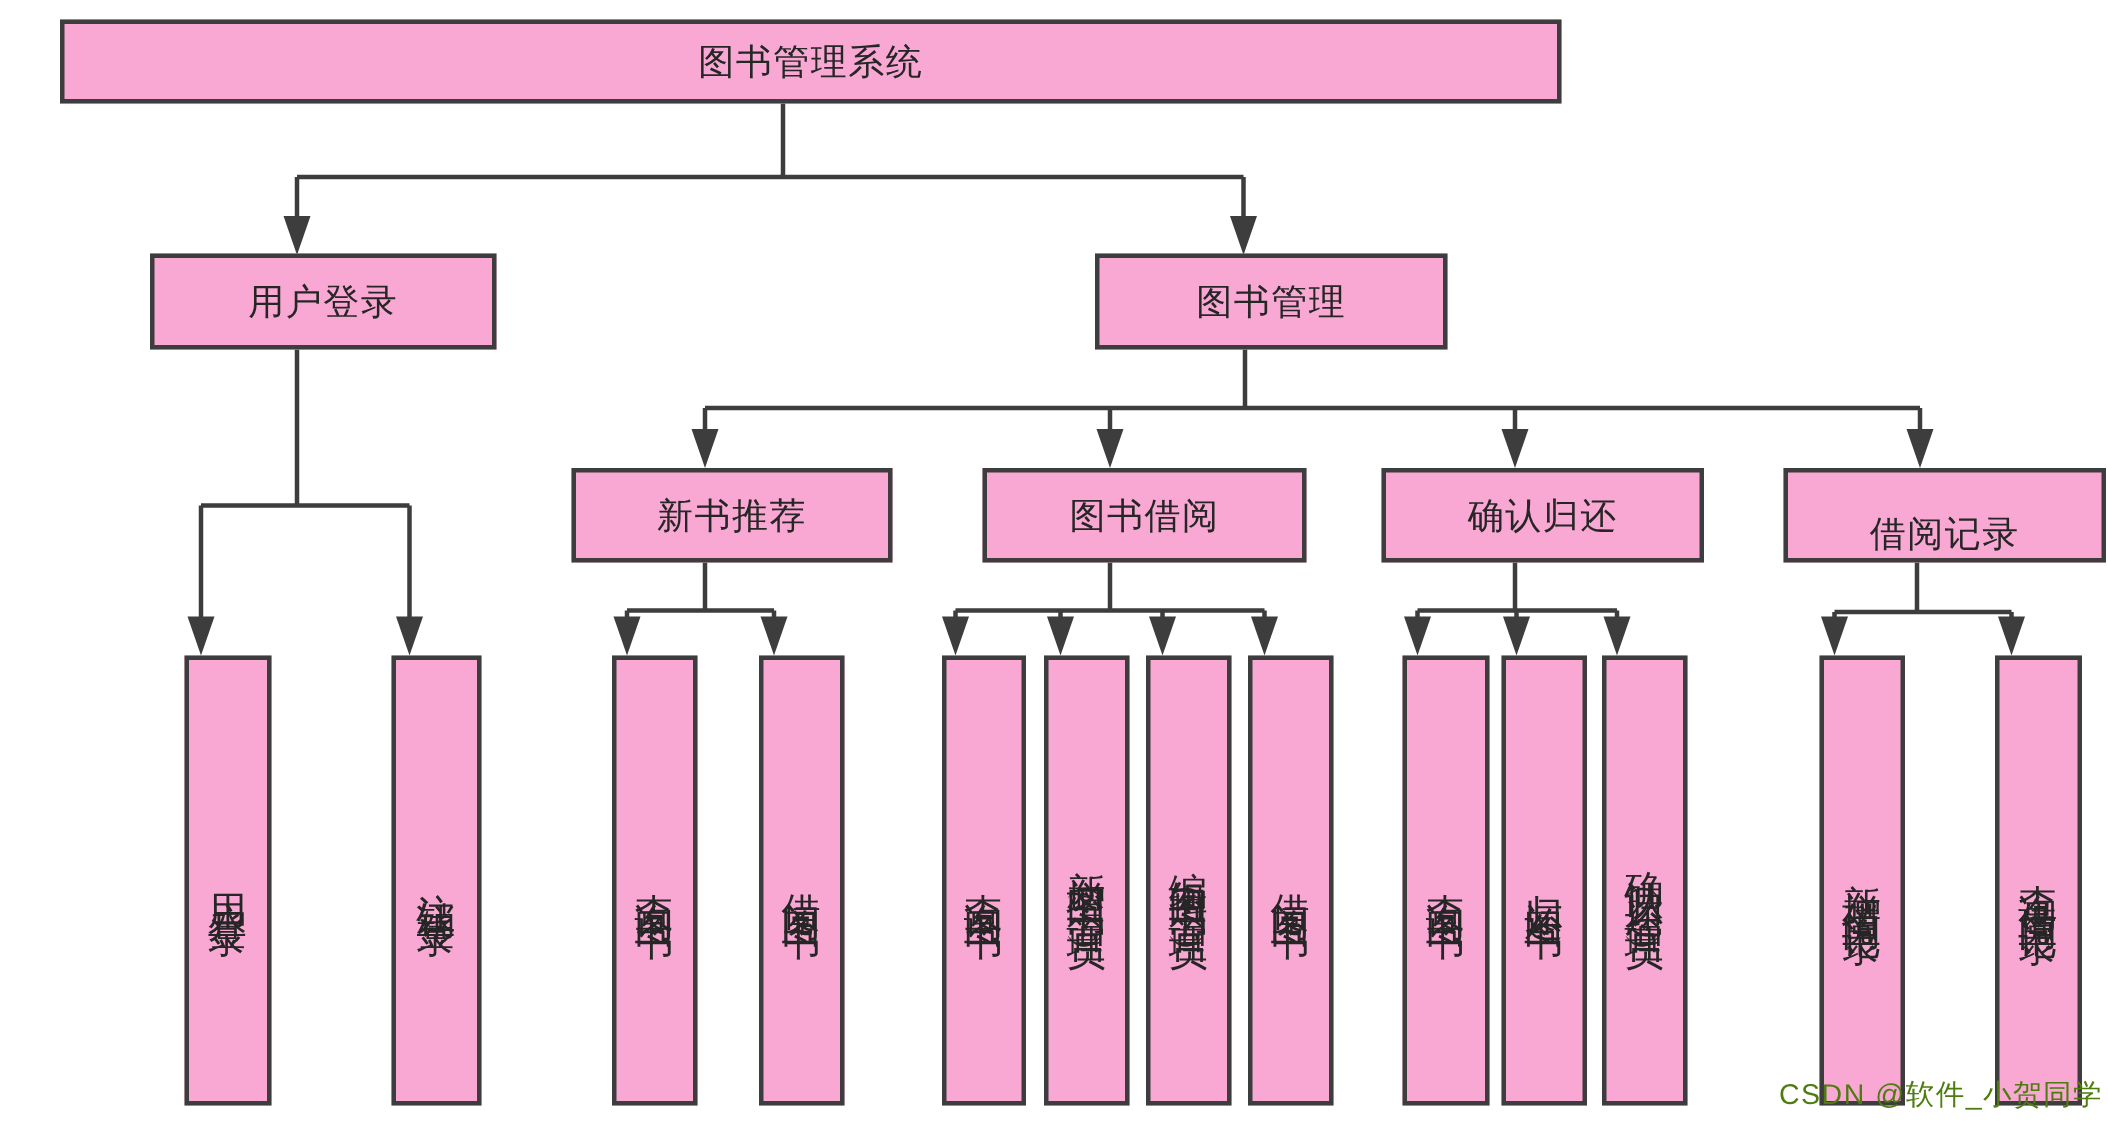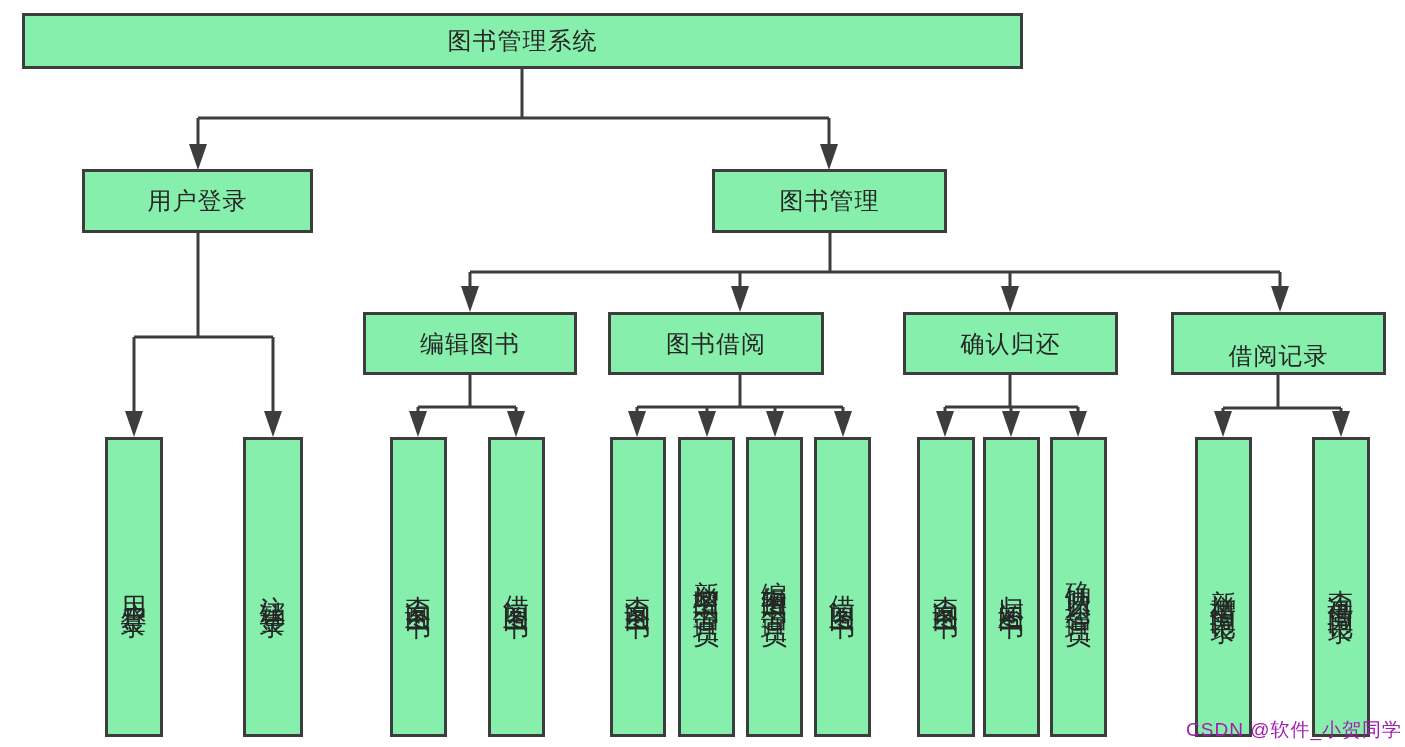--- a/index.html
+++ b/index.html
@@ -2,42 +2,43 @@
 <html><head>
 <meta charset="utf-8">
 <style>
   html,body{margin:0;padding:0;background:#ffffff;font-family:"Liberation Sans",sans-serif;}
   #canvas{position:relative;width:1405px;height:747px;background:#ffffff;overflow:hidden;}
   #connectors{position:absolute;left:0;top:0;width:1405px;height:747px;}
   .box{
     position:absolute;
     box-sizing:border-box;
     border:3px solid #3d3d3d;
-    background:#86efac;
+    background:#f9a8d4;
     display:flex;align-items:center;justify-content:center;
     color:#262626;
+    margin-left:18px;
   }
   .hlabel{font-size:24px;letter-spacing:1px;white-space:nowrap;}
   .root{left:22px;top:13px;width:1001px;height:56px;}
   .l2{top:169px;height:64px;}
   .l3{top:312px;height:63px;}
   .leaf{top:437px;height:300px;}
   .vtext{
     writing-mode:vertical-rl;
     text-orientation:mixed;
     font-size:26px;
     letter-spacing:6px;
     line-height:1;
     color:#262626;
   }
   #watermark{
     position:absolute;
     right:3px;top:717px;
     font-size:19px;
-    color:#a21caf;
+    color:#4d7c0f;
     white-space:nowrap;
     z-index:5;
     letter-spacing:1px;
   }
 </style>
 </head>
 <body>
 
 <div id="canvas">
 
@@ -112,23 +113,23 @@
   </div>
 
   <div class="box l2" style="left:82px;width:231px;">
     <span class="hlabel">用户登录</span>
   </div>
   <div class="box l2" style="left:712px;width:235px;">
     <span class="hlabel">图书管理</span>
   </div>
 
   <div class="box l3" style="left:363px;width:214px;">
-    <span class="hlabel">编辑图书</span>
+    <span class="hlabel">新书推荐</span>
   </div>
-  <div class="box l3" style="left:608px;width:216px;text-align:right;">
+  <div class="box l3" style="left:637px;width:216px;text-align:right;">
     <span class="hlabel">图书借阅</span>
   </div>
   <div class="box l3" style="left:903px;width:215px;">
     <span class="hlabel">确认归还</span>
   </div>
   <div class="box l3" style="left:1171px;width:215px;align-items:flex-end;">
     <span class="hlabel">借阅记录</span>
   </div>
 
   <div class="box leaf" style="left:105px;width:58px;">

